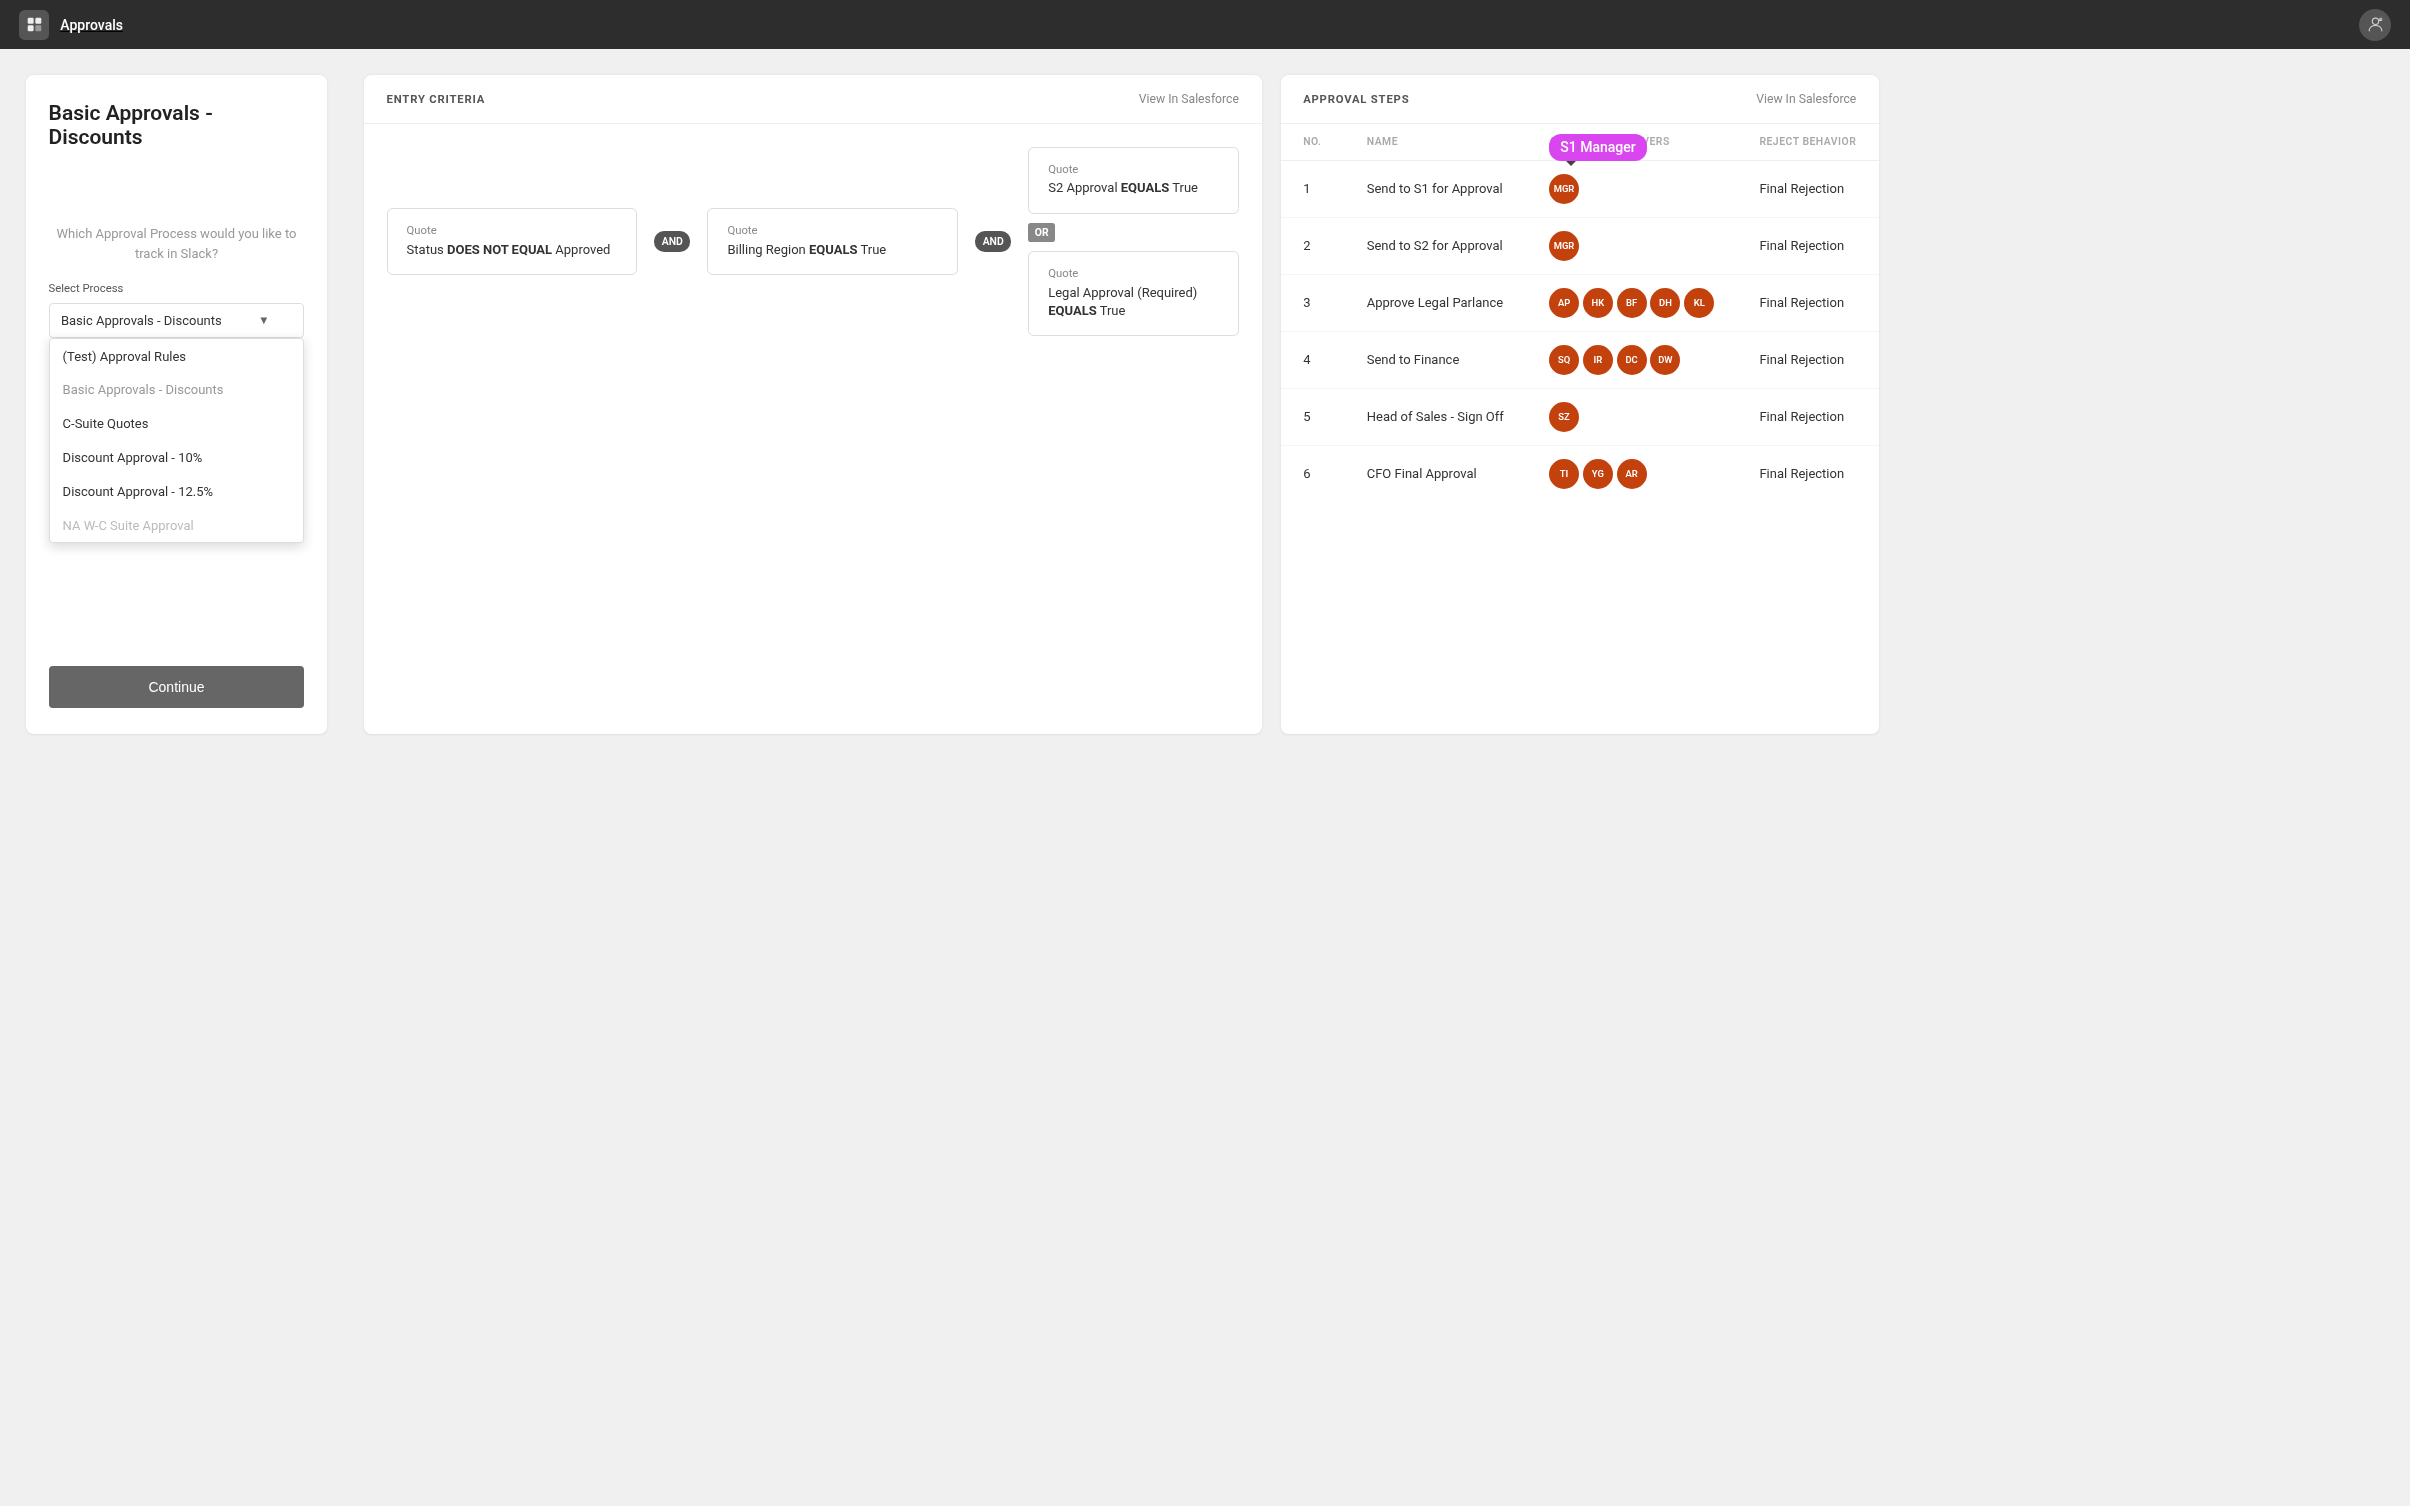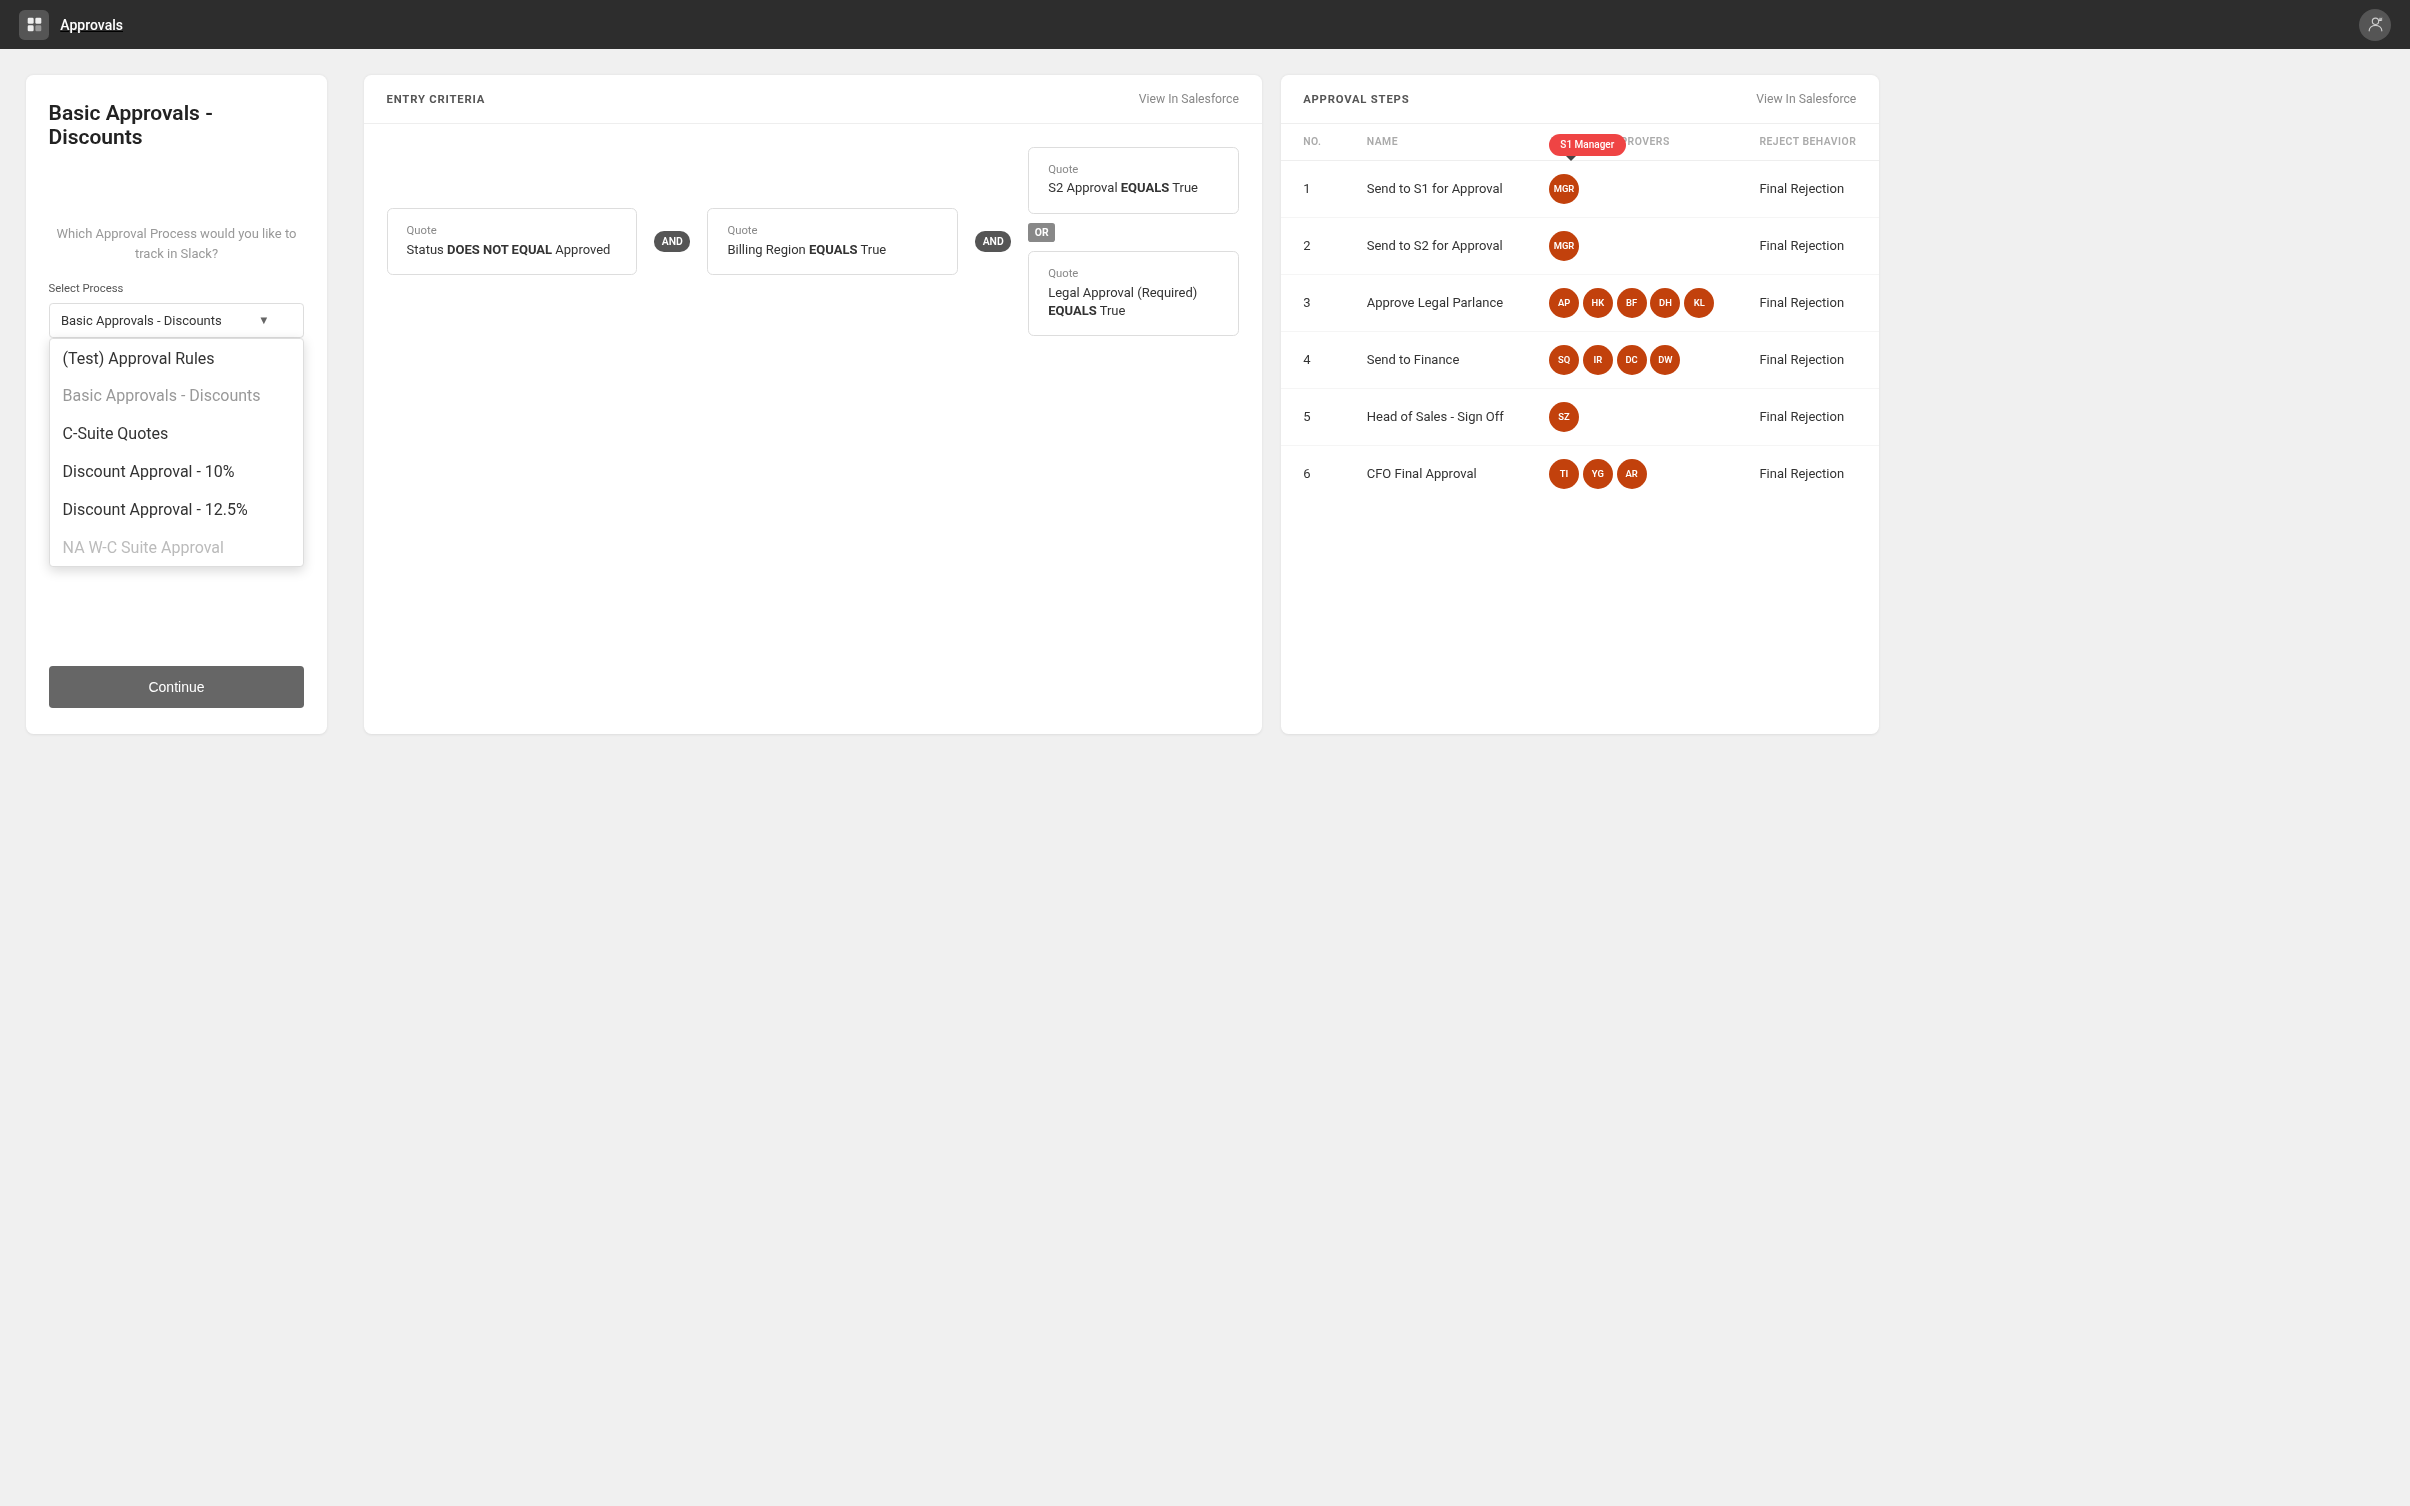--- a/index.html
+++ b/index.html
@@ -113,21 +113,21 @@
       right: 0;
       background: white;
       border: 0.9px solid #ddd;
       border-radius: 3.8px;
       box-shadow: 0 3.8px 11.3px rgba(0,0,0,0.15);
       z-index: 100;
       overflow: hidden;
     }
     .dropdown-item {
       padding: 9.4px 13px;
-      font-size: 16px;
+      font-size: 13px;
       color: #333;
       cursor: pointer;
     }
     .dropdown-item.selected {
       color: #999;
     }
     .continue-btn {
       margin-top: auto;
       background: #666;
       color: white;
@@ -271,23 +271,23 @@
       font-weight: 600;
       display: flex;
       align-items: center;
       justify-content: center;
       flex-shrink: 0;
     }
     .tooltip-bubble {
       position: absolute;
       top: -40px;
       left: 0;
-      background: #ef4444;
-      color: white;
-      font-size: 10px;
+      background: #d946ef;
+      color: white;
+      font-size: 14px;
       font-weight: 500;
       padding: 5.6px 11.3px;
       border-radius: 12px;
       white-space: nowrap;
       pointer-events: none;
     }
     .tooltip-bubble::after {
       content: '';
       position: absolute;
       bottom: -5.6px;

